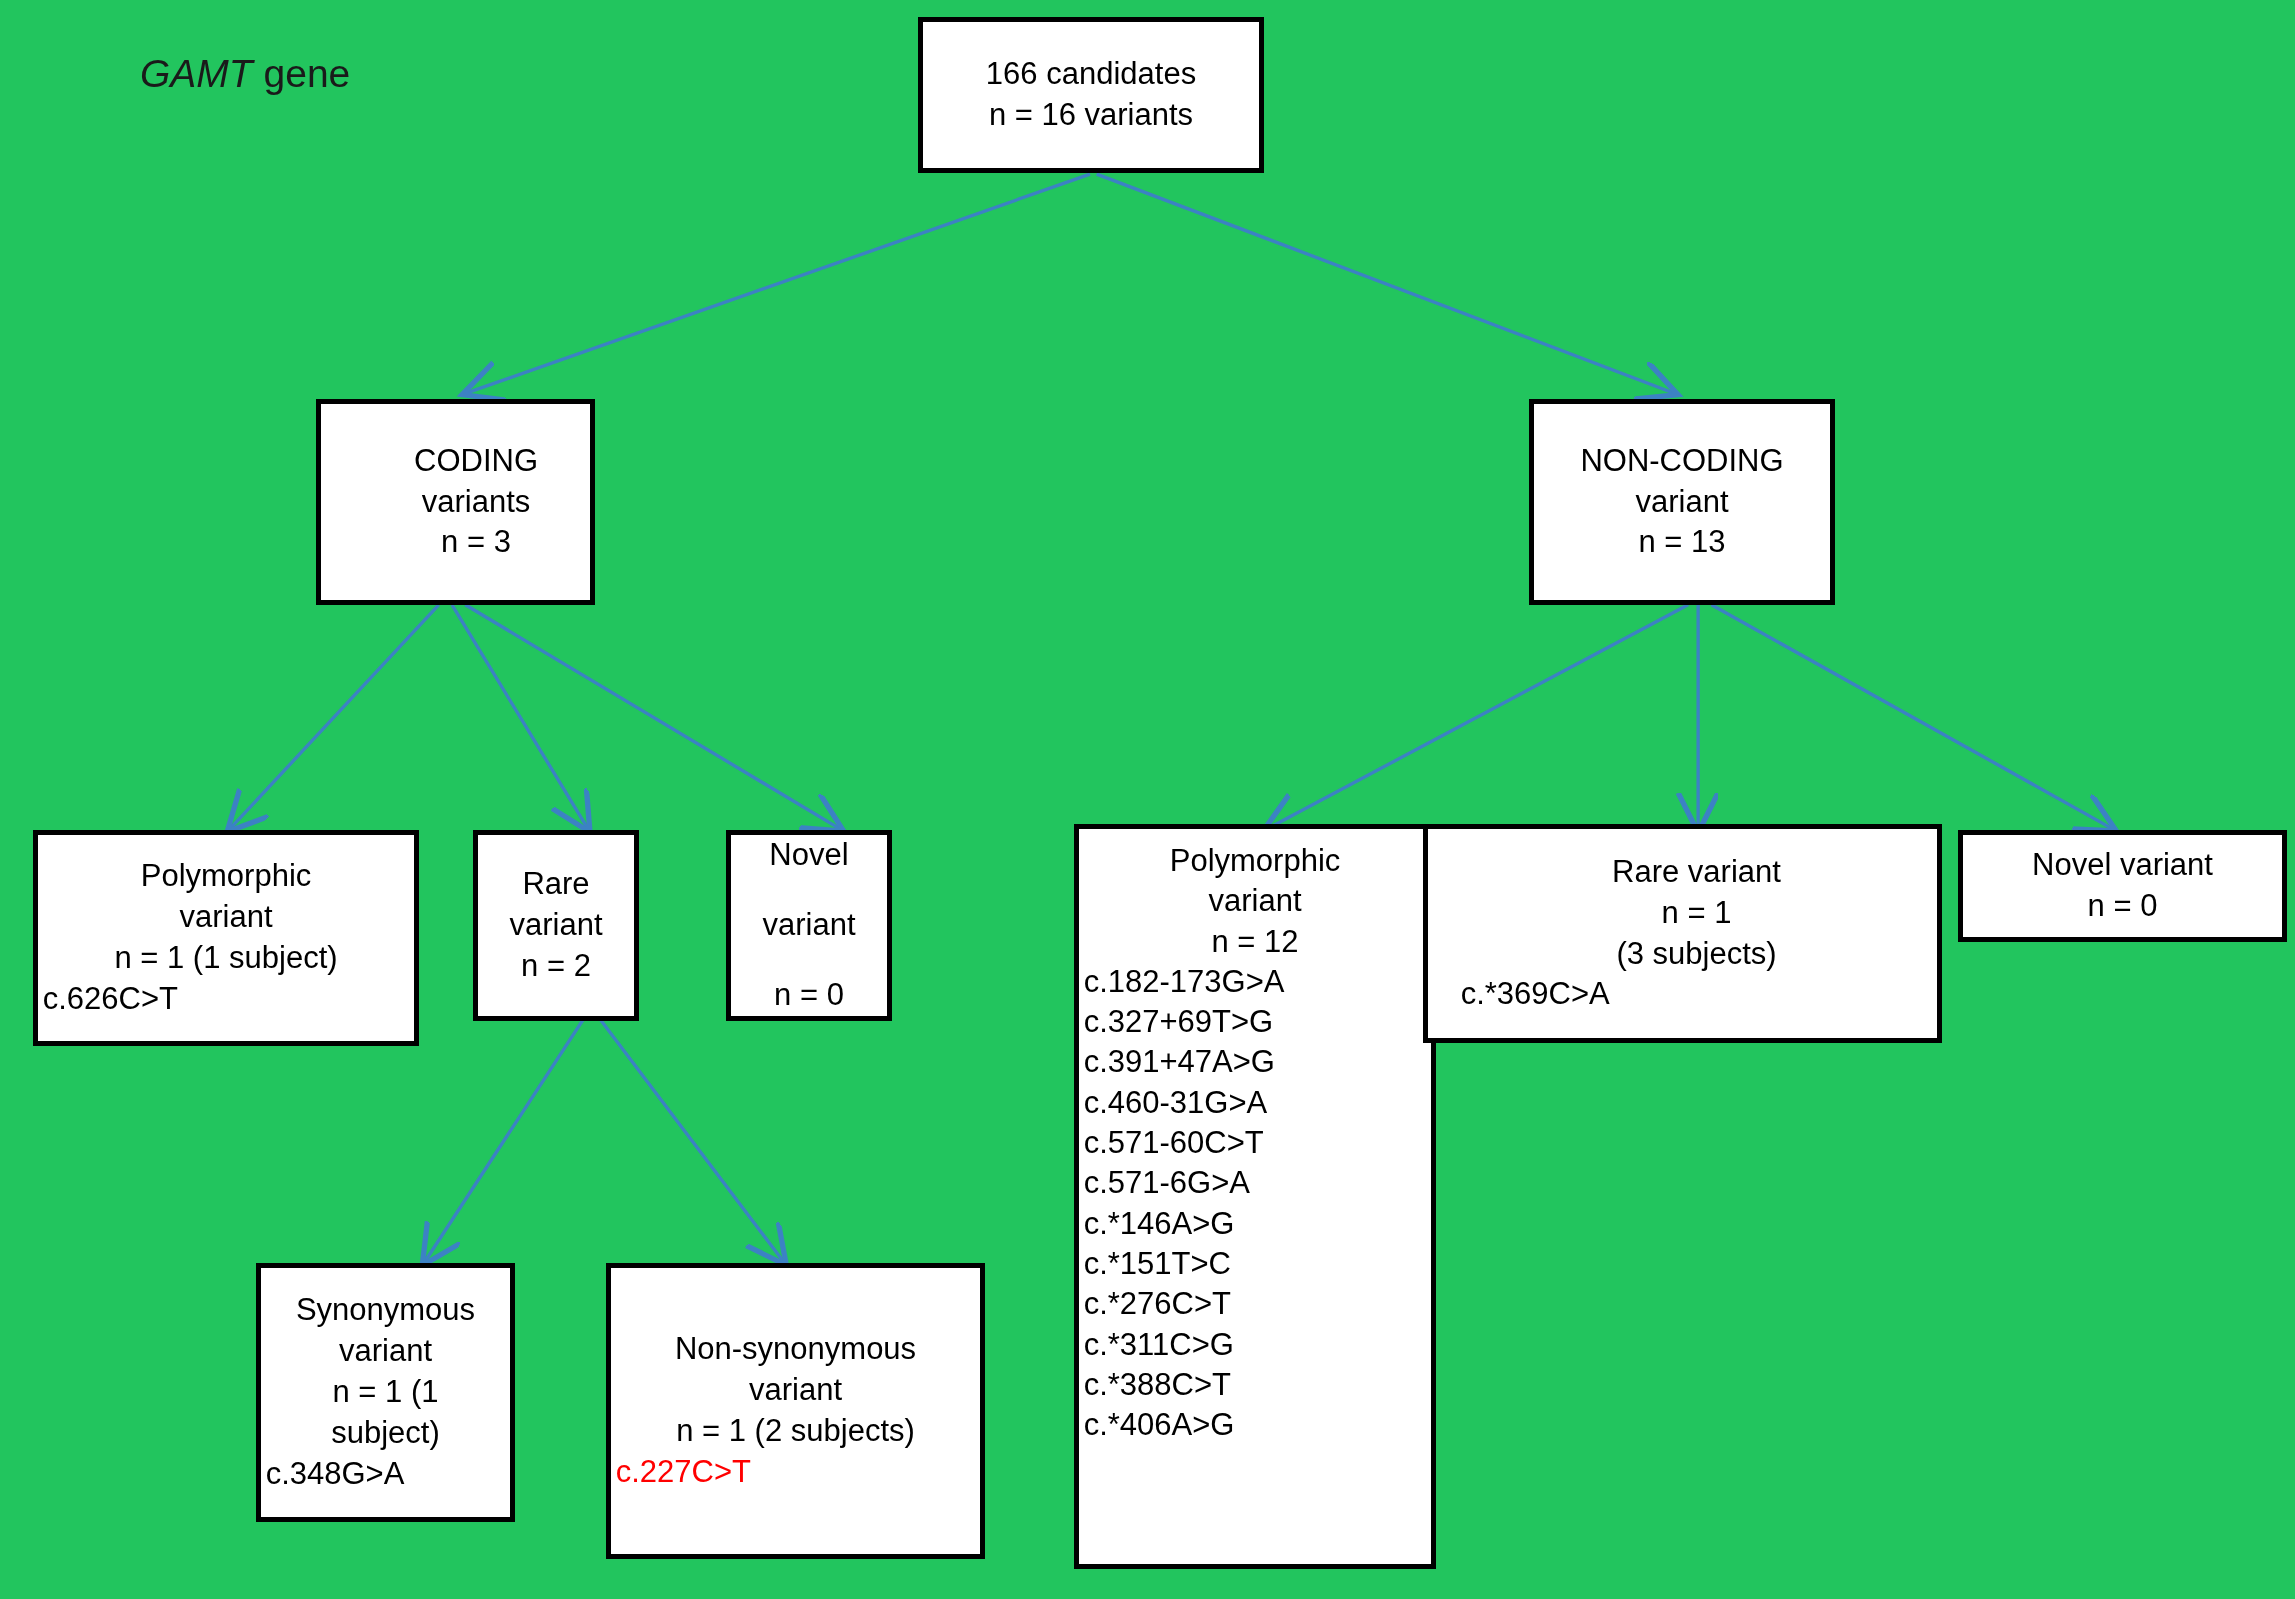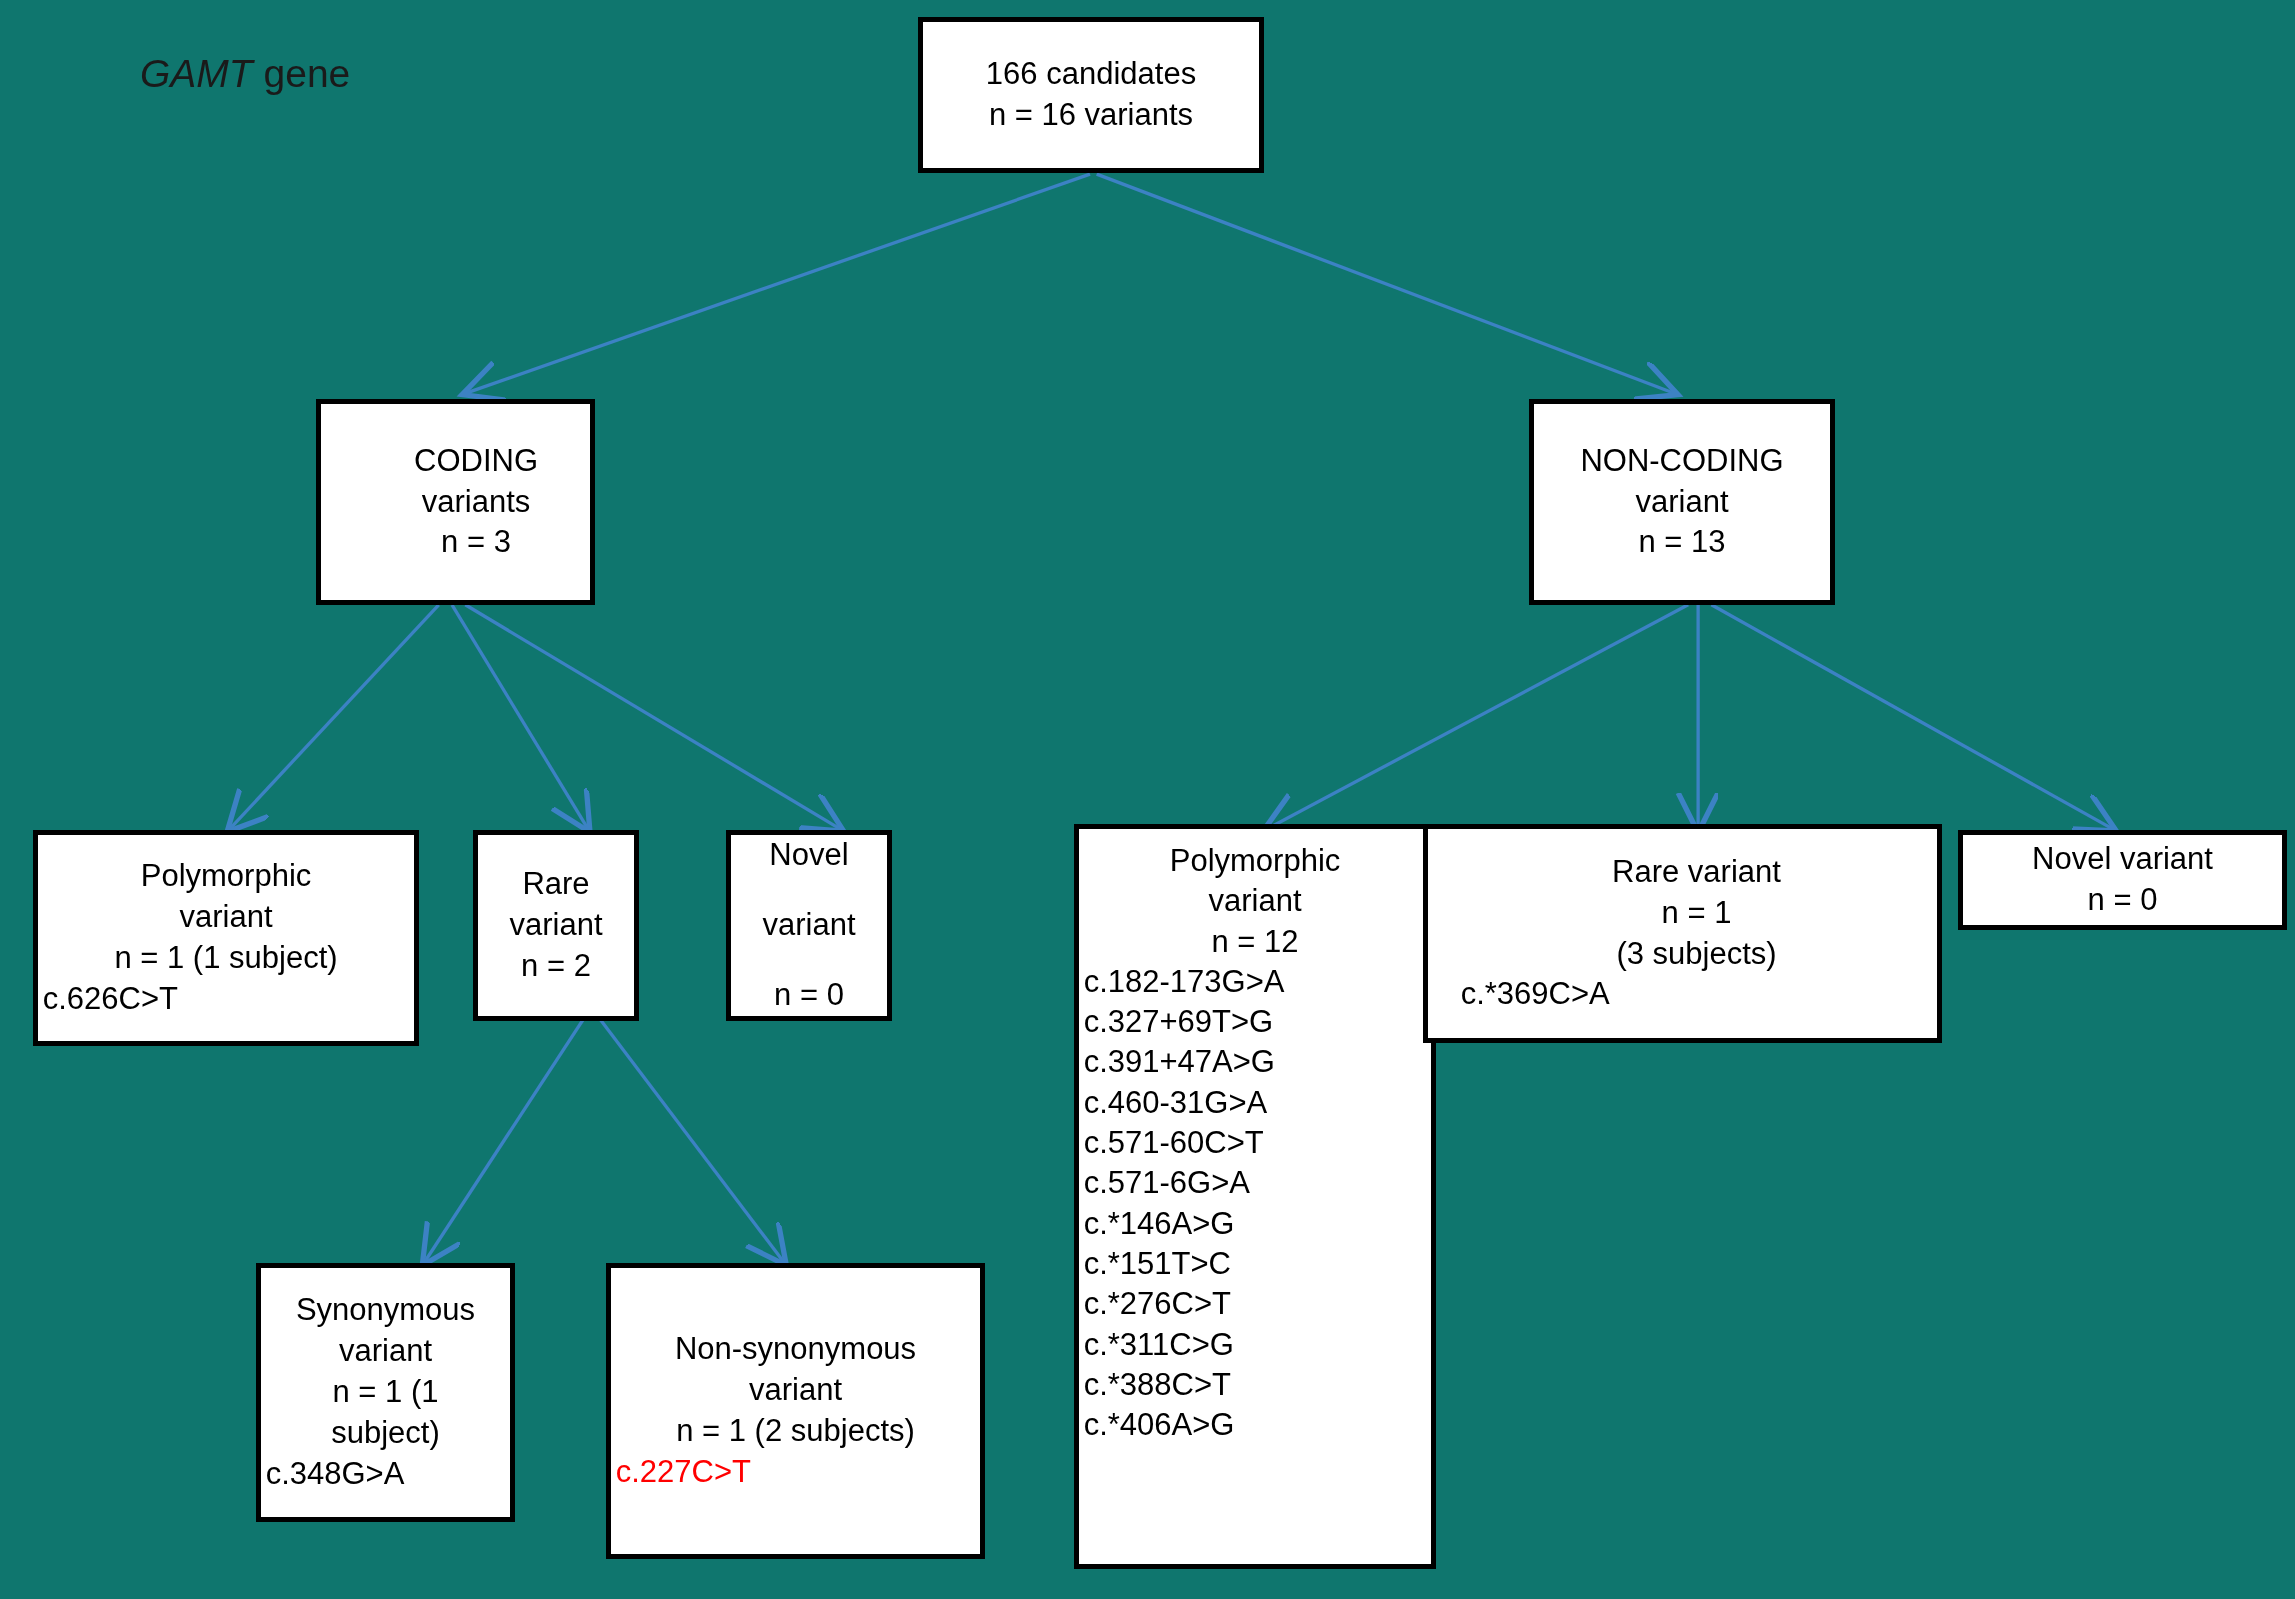--- a/index.html
+++ b/index.html
@@ -8,21 +8,21 @@
     padding: 0;
     background: #ffffff;
   }
   body {
     font-family: "Liberation Sans", sans-serif;
   }
   #canvas {
     position: relative;
     width: 2295px;
     height: 1599px;
-    background: #0f766e;
+    background: #22c55e;
     overflow: hidden;
   }
   #arrow-layer {
     position: absolute;
     left: 0;
     top: 0;
     width: 2295px;
     height: 1599px;
     pointer-events: none;
   }
@@ -173,19 +173,19 @@
     <span class="ln left">c.*406A&gt;G</span>
   </div>
 
   <div class="node" style="left:1423px; top:824px; width:519px; height:219px;padding-left:28px;">
     <span class="ln">Rare variant</span>
     <span class="ln">n = 1</span>
     <span class="ln">(3 subjects)</span>
     <span class="ln left">c.*369C&gt;A</span>
   </div>
 
-  <div class="node" style="left:1958px; top:830px; width:329px; height:100px;">
+  <div class="node" style="left:1958px; top:830px; width:329px; height:112px;">
     <span class="ln">Novel variant</span>
     <span class="ln">n = 0</span>
   </div>
 
 </div>
 
 
 </body></html>

